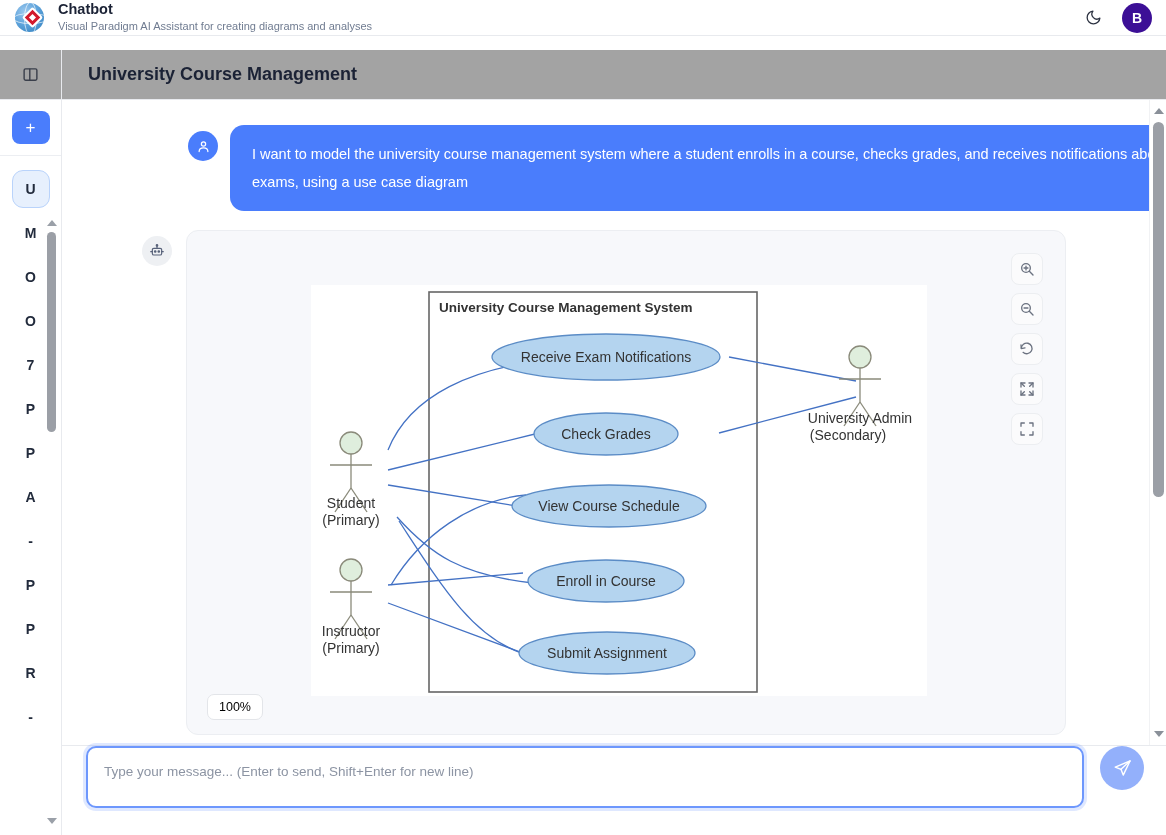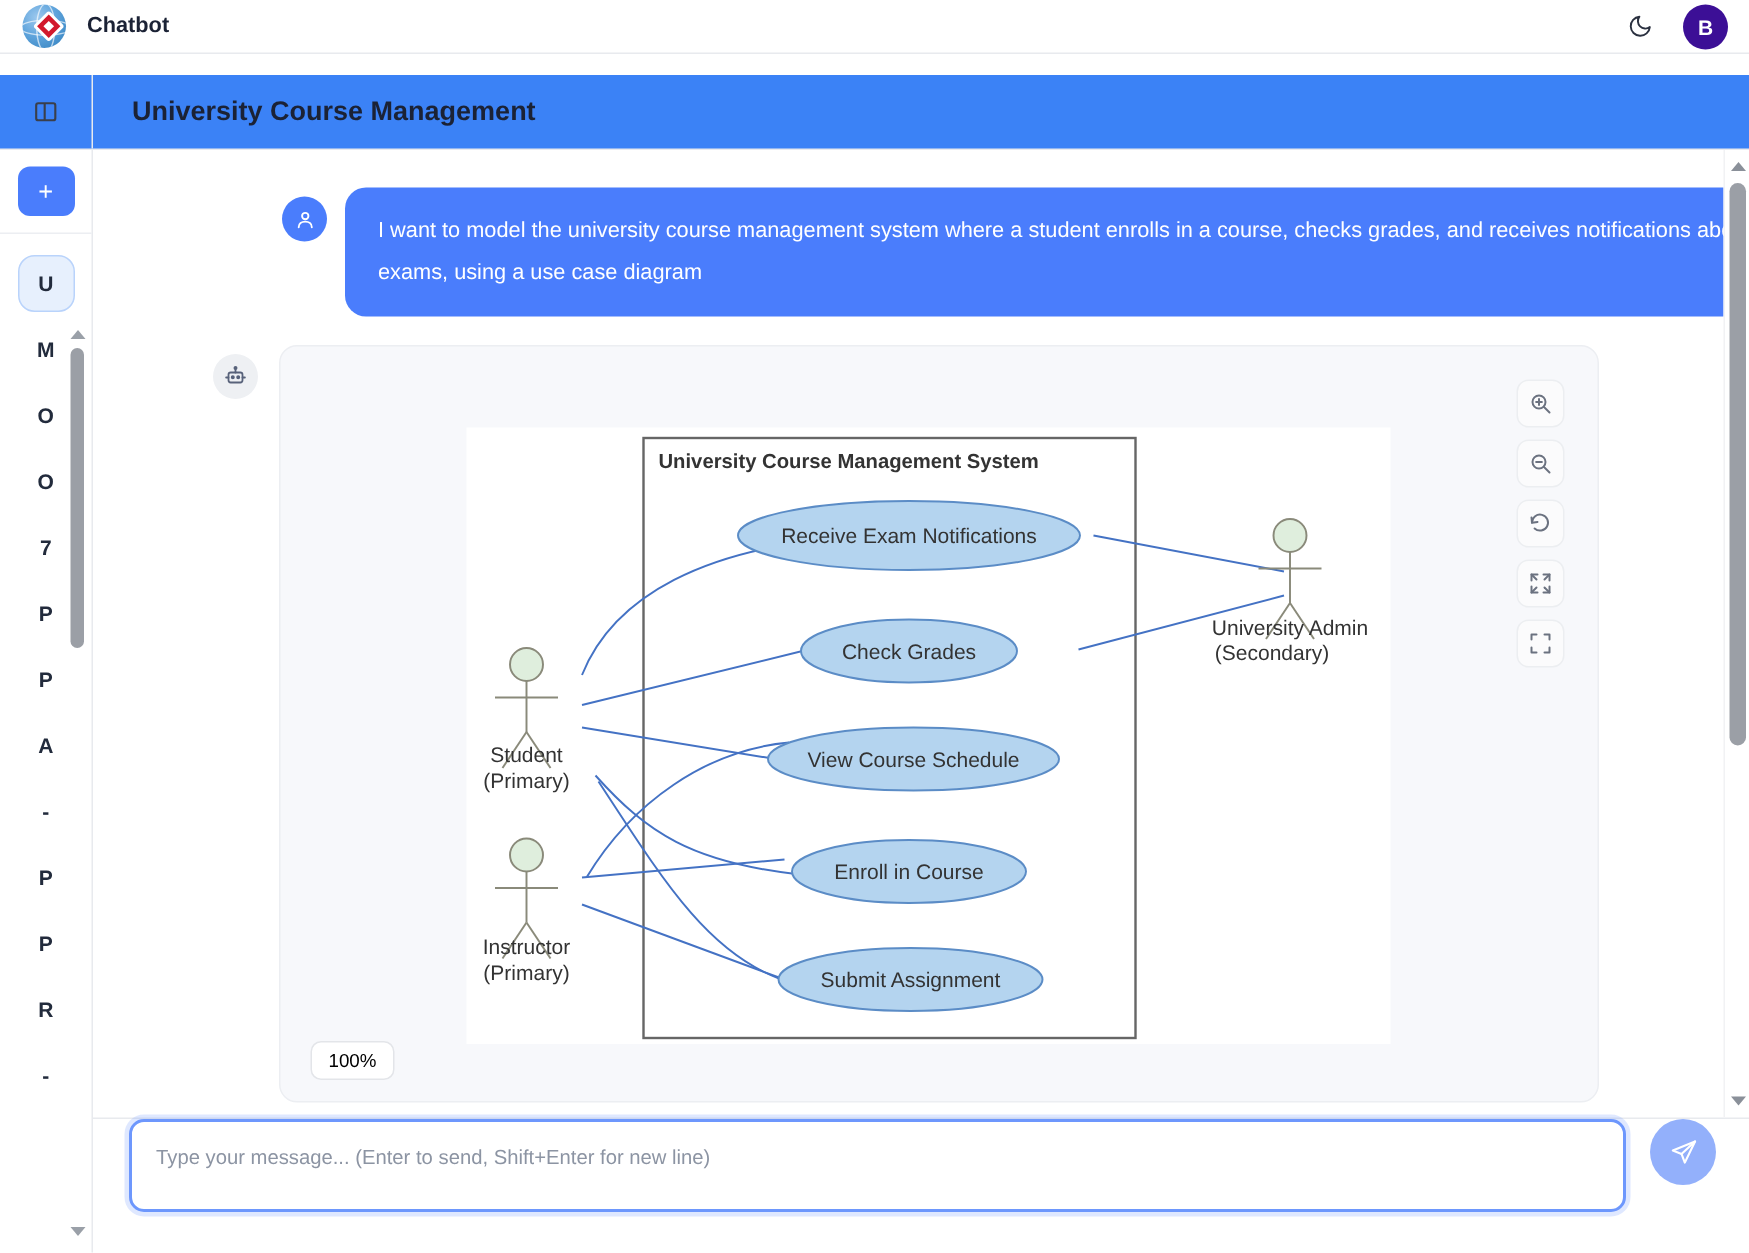--- a/index.html
+++ b/index.html
@@ -56,21 +56,21 @@
     background: #3c0f96;
     color: #ffffff; font-size: 14px; font-weight: bold;
     display: flex; align-items: center; justify-content: center;
     cursor: pointer;
   }
 
   
   .sub-header {
     position: absolute; top: 50px; left: 0;
     width: 1166px; height: 50px;
-    background: #3b82f6;
+    background: #a3a3a3;
     border-bottom: 1px solid #e8eaee;
     display: flex; align-items: center;
   }
   .panel-toggle {
     width: 62px; height: 49px;
     display: flex; align-items: center; justify-content: center;
     border-right: 1px solid #e8eaee;
     cursor: pointer; background: none; border-top: none; border-bottom: none; border-left: none;
   }
   .doc-title {
@@ -259,20 +259,21 @@
 </head>
 <body>
 
 <div class="app-header">
   <div class="logo-wrap">
     <div class="logo-globe"></div>
     <div class="logo-diamond"></div>
   </div>
   <div class="header-text">
     <div class="app-title">Chatbot</div>
+    <div class="app-subtitle">Visual Paradigm AI Assistant for creating diagrams and analyses</div>
   </div>
   <div class="header-right">
     <button class="theme-toggle" aria-label="Toggle dark mode">
       <svg width="17" height="17" viewBox="0 0 24 24" fill="none" stroke="#2b3140" stroke-width="1.8" stroke-linecap="round" stroke-linejoin="round">
         <path d="M21 12.8A9 9 0 1 1 11.2 3a7 7 0 0 0 9.8 9.8z"></path>
       </svg>
     </button>
     <div class="avatar-badge">B</div>
   </div>
 </div>

